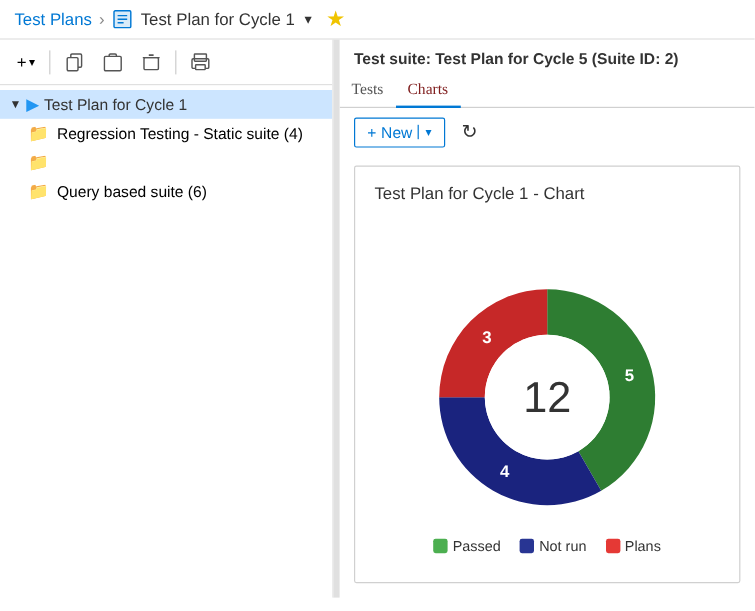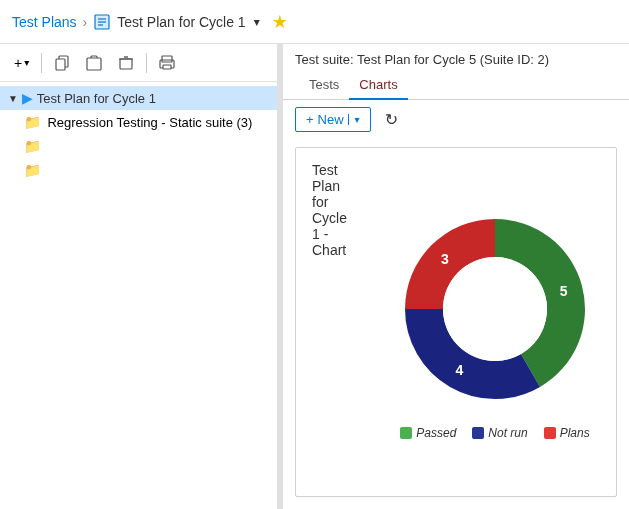--- a/index.html
+++ b/index.html
@@ -5,21 +5,21 @@
     * { box-sizing: border-box; margin: 0; padding: 0; }
     body { font-family: 'Segoe UI', Arial, sans-serif; font-size: 13px; background: #fff; width: 629px; height: 509px; overflow: hidden; }
 
     
     .header {
       display: flex;
       align-items: center;
       padding: 8px 12px;
       background: #fff;
       border-bottom: 1px solid #e0e0e0;
-      height: 44px;
+      height: 33px;
     }
     .header-breadcrumb {
       display: flex;
       align-items: center;
       gap: 6px;
       font-size: 14px;
       color: #333;
     }
     .breadcrumb-link {
       color: #0078d4;
@@ -123,27 +123,28 @@
       display: flex;
       flex-direction: column;
       overflow: hidden;
     }
     .suite-header {
       padding: 8px 12px 0 12px;
       font-size: 13px;
       color: #333;
     }
     .suite-title { font-size: 13px; color: #333; }
-    .suite-title span { font-weight: 400; }
+    .suite-title span { font-weight: 700; }
     .tabs {
       display: flex;
       align-items: center;
       border-bottom: 1px solid #d0d0d0;
-      padding: 0 16px;
+      padding: 0 0;
       margin-top: 4px;
+      font-family: Liberation Serif, serif;
     }
     .tab {
       padding: 6px 10px;
       cursor: pointer;
       font-size: 13px;
       color: #555;
       border-bottom: 2px solid transparent;
       margin-bottom: -1px;
     }
     .tab.active {
@@ -191,20 +192,21 @@
       flex: 1;
       padding: 8px 12px 12px 12px;
       overflow: hidden;
     }
     .chart-card {
       border: 1px solid #d0d0d0;
       border-radius: 2px;
       padding: 14px 16px;
       height: 100%;
       display: flex;
+      flex-direction: column;
       gap: 38px;
     }
     .chart-title {
       font-size: 14px;
       font-weight: 500;
       color: #333;
       margin-bottom: 10px;
     }
     .chart-body {
       flex: 1;
@@ -228,21 +230,20 @@
       color: #333;
       pointer-events: none;
     }
     .legend {
       display: flex;
       align-items: flex-start;
       gap: 16px;
       margin-top: 12px;
       font-size: 12px;
       color: #333;
-      font-style: italic;
     }
     .legend-item {
       display: flex;
       align-items: center;
       gap: 4px;
     }
     .legend-dot {
       width: 12px;
       height: 12px;
       border-radius: 2px;
@@ -312,27 +313,28 @@
 
     <div class="tree-container">
       <div class="tree-root">
         <span class="expand-icon">▼</span>
         <span class="folder-icon" style="color:#2196f3;">▶</span>
         <span class="tree-item-label">Test Plan for Cycle 1</span>
       </div>
       <div class="tree-children">
         <div class="tree-child">
           <span class="folder-sm" style="color:#e6a817;">📁</span>
-          <span>Regression Testing - Static suite (3)</span>
+          <span>Regression Testing - Static suite (4)</span>
         </div>
         <div class="tree-child">
           <span class="folder-sm" style="color:#e6a817;">📁</span>
         </div>
         <div class="tree-child">
           <span class="folder-sm" style="color:#e6a817;">📁</span>
+          <span>Query based suite (6)</span>
         </div>
       </div>
     </div>
   </div>
 
   <div class="resize-handle"></div>
 
   <div class="right-panel">
 
     <div class="suite-header">
@@ -363,20 +365,21 @@
           <div class="donut-wrapper">
             <svg width="210" height="210" viewBox="0 0 210 210">
                 <path d="M 105 15 A 90 90 0 0 1 150 182.94228634059948 L 131 150.03332099679082 A 52 52 0 0 0 105 53 Z" fill="#2e7d32"></path>
                 <text x="173.58073366652386" y="91.62384779772103" text-anchor="middle" fill="#fff" font-size="14" font-weight="600">5</text>
                 <path d="M 150 182.94228634059948 A 90 90 0 0 1 15 105.00000000000001 L 53 105 A 52 52 0 0 0 131 150.03332099679082 Z" fill="#1a237e"></path>
                 <text x="69.49999999999999" y="171.48780366869514" text-anchor="middle" fill="#fff" font-size="14" font-weight="600">4</text>
                 <path d="M 15 105.00000000000001 A 90 90 0 0 1 104.99999999999999 15 L 104.99999999999999 53 A 52 52 0 0 0 53 105 Z" fill="#c62828"></path>
                 <text x="54.79541853575511" y="59.79541853575513" text-anchor="middle" fill="#fff" font-size="14" font-weight="600">3</text>
                 <circle cx="105" cy="105" r="52" fill="white"></circle>
               </svg>
+            <div class="donut-center">12</div>
           </div>
 
           <div class="legend">
             <div class="legend-item">
               <div class="legend-dot" style="background:#4caf50;"></div>
               <span>Passed</span>
             </div>
             <div class="legend-item">
               <div class="legend-dot" style="background:#283593;"></div>
               <span>Not run</span>

